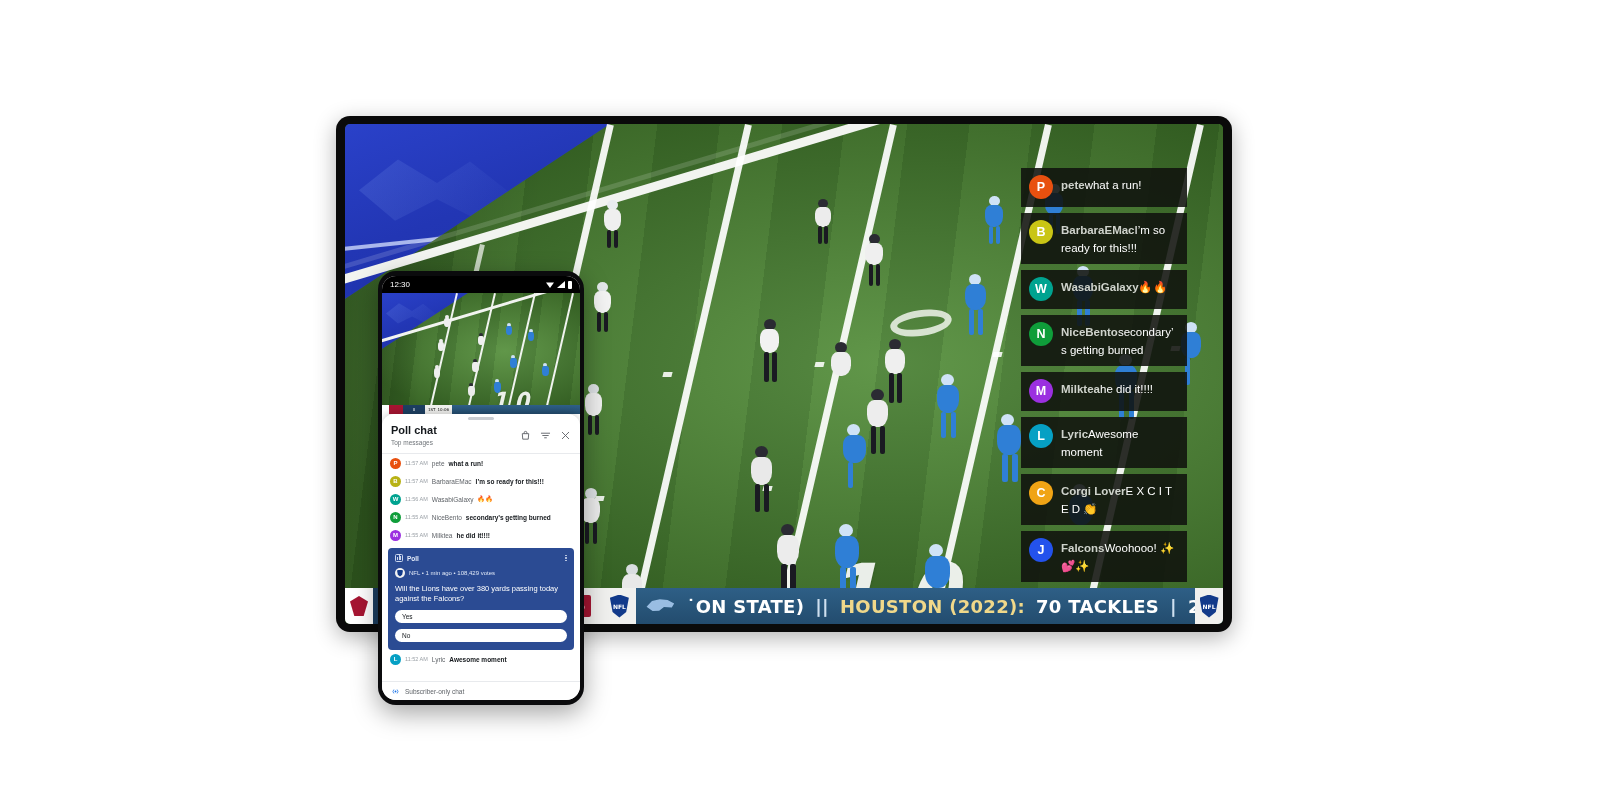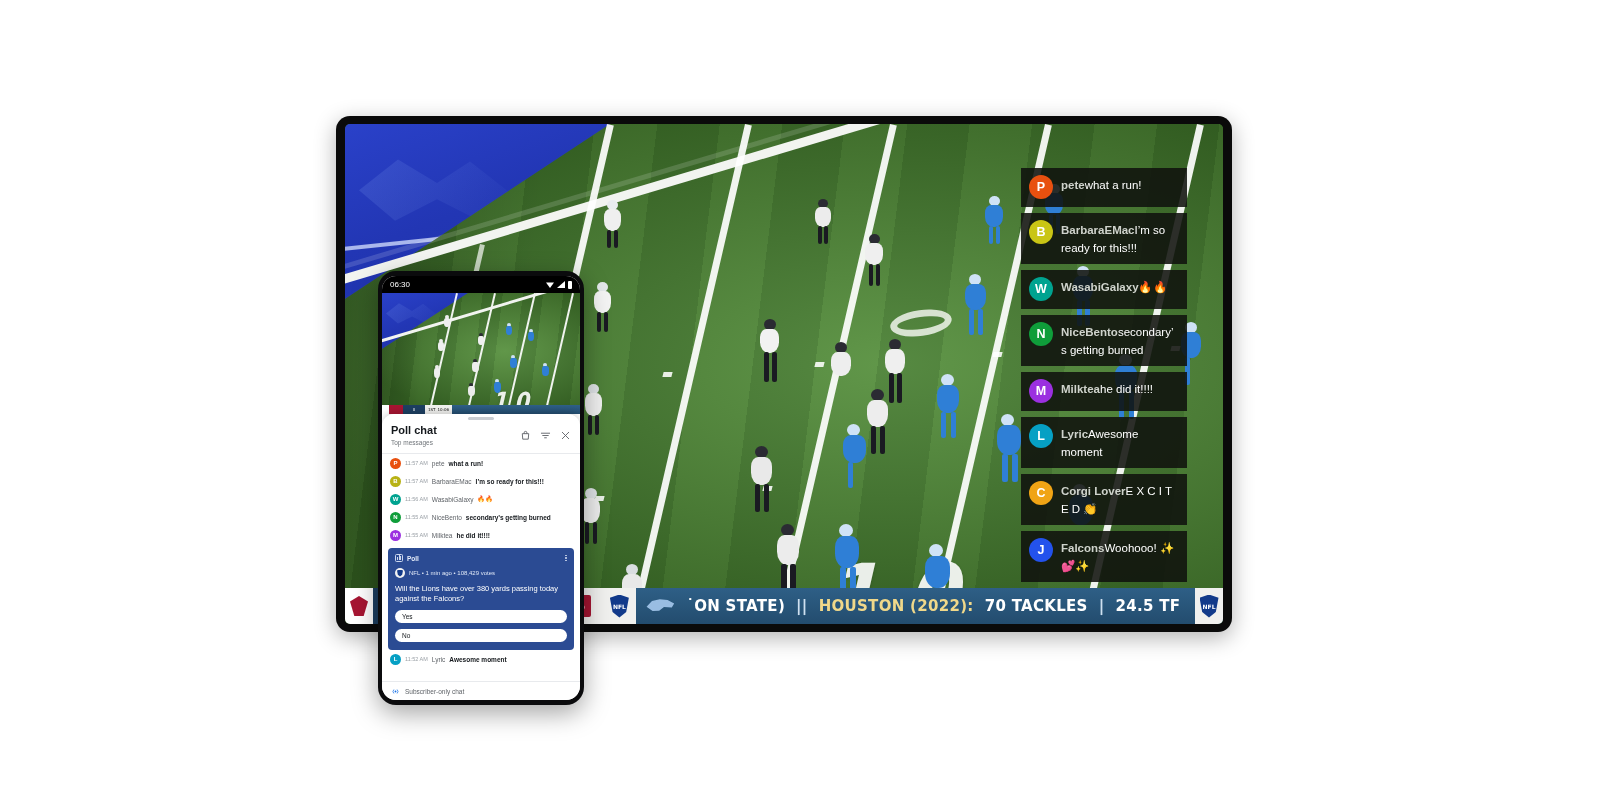--- a/index.html
+++ b/index.html
@@ -133,21 +133,21 @@
     flex: 1; background: linear-gradient(180deg,#2e5f86,#234c6e);
     display:flex; align-items:center; gap: 11px; padding-left: 9px;
     color:#fff; white-space: nowrap; overflow:hidden;
   }
   .lions-mark {
     width: 30px; height: 18px; flex:none;
     background: #9fc3e8;
     clip-path: polygon(4% 54%, 22% 22%, 48% 12%, 74% 16%, 96% 36%, 88% 58%, 62% 56%, 46% 76%, 24% 78%);
     opacity:0.95;
   }
-  .tk { font-size: 15px; font-weight: 700; letter-spacing: 0.3px; }
+  .tk { font-size: 18px; font-weight: 700; letter-spacing: 0.3px; }
   .tk.white { color:#ffffff; }
   .tk.gold  { color:#f0d88a; }
   .tk.sep   { color:#cfe0f0; }
   .sb-nfl-right {
     position:absolute; right:0; bottom:0; width: 28px; height:36px;
     background:#f0f0ee; display:flex; align-items:center; justify-content:center;
   }
 
   
   #tv-chat {
@@ -551,21 +551,21 @@
         <div class="nfl-shield">NFL</div>
       </div>
     </div>
   </div>
 </div>
 
 <div id="phone-device">
   <div id="phone-screen">
 
     <div id="phone-status">
-      <span>06:30</span>
+      <span>12:30</span>
       <span class="status-icons">
         <span class="ic-wifi"></span>
         <span class="ic-sig"></span>
         <span class="ic-bat"></span>
       </span>
     </div>
 
     <div id="phone-video">
       <div class="sky-wall">
         <div class="wall-logo"></div>

